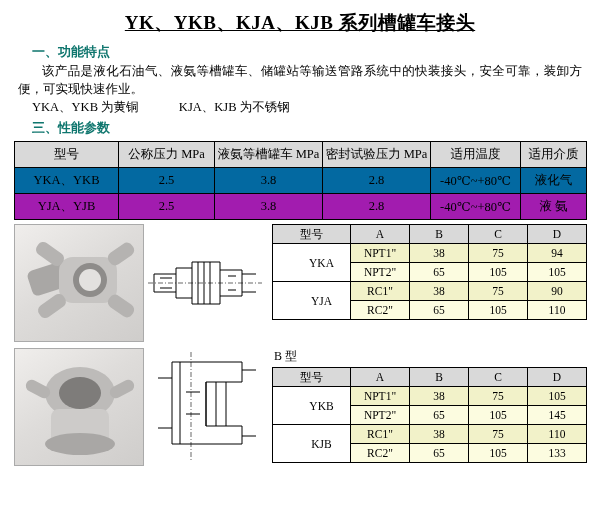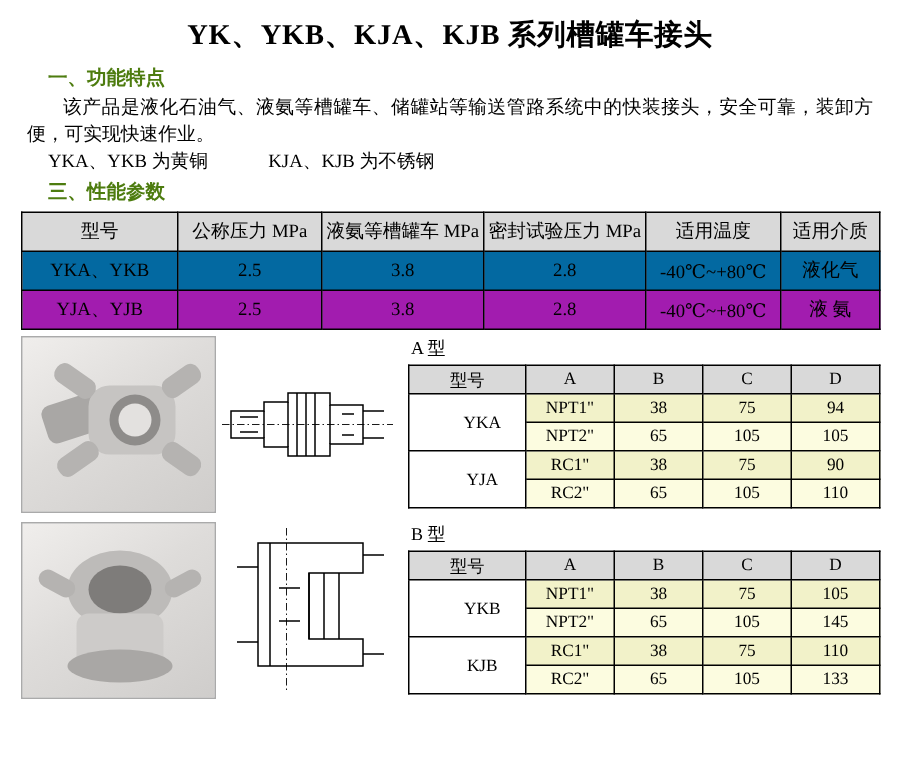--- a/index.html
+++ b/index.html
@@ -14,24 +14,25 @@
   }
   .page { position: relative; width: 600px; height: 516px; padding: 0 14px; }
 
   .title {
     text-align: center;
     font-size: 19px;
     font-weight: bold;
     letter-spacing: 0.5px;
     padding-top: 10px;
     padding-bottom: 4px;
+    text-decoration: underline;
   }
 
   .sec-head {
-    color: #4d7c0f;
+    color: #0f766e;
     font-weight: bold;
     font-size: 13px;
     margin: 3px 0 1px 18px;
   }
   .para {
     font-size: 12.5px;
     line-height: 1.45;
     margin: 0 4px 0 4px;
     text-indent: 24px;
     text-align: justify;
@@ -200,21 +201,20 @@
             <path d="M82 52 L90 52 M82 66 L90 66"></path>
             <path d="M14 54 L26 54 M14 64 L26 64"></path>
           </g>
           <g stroke="#000" stroke-width="0.6" fill="none" stroke-dasharray="5 2 1 2">
             <path d="M2 59 L116 59"></path>
           </g>
         </svg>
       </div>
 
       <div class="dim-tables">
-        <div class="type-label">A 型</div>
         <table class="dim">
           <colgroup>
               <col style="width:78px">
               <col style="width:59px">
               <col style="width:59px">
               <col style="width:59px">
               <col style="width:59px">
             </colgroup>
           <thead>
             <tr>

